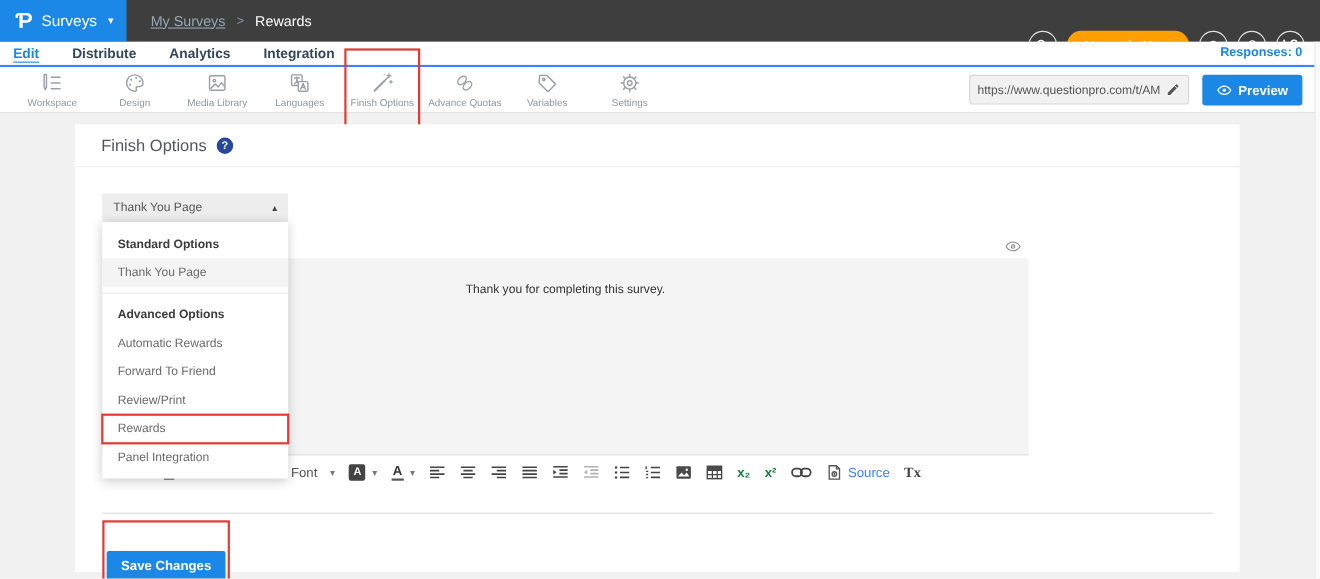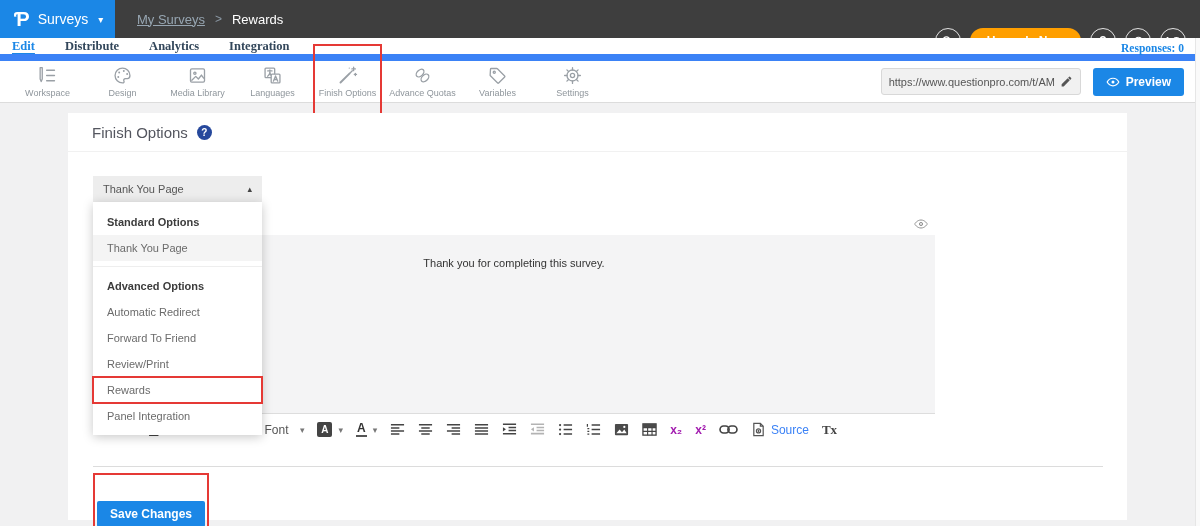--- a/index.html
+++ b/index.html
@@ -21,21 +21,21 @@
   .caret-down { font-size:10px; margin-left:2px; }
   .breadcrumb { display:flex; align-items:center; gap:10px; margin-left:22px; font-size:13px; }
   .crumb-parent { color:#97a6b2; cursor:pointer;text-decoration:underline; }
   .crumb-sep { color:#8b98a4; font-size:12px; }
   .crumb-current { color:#fff; }
   .topbar-right { margin-left:auto; display:flex; align-items:flex-start; gap:9px; padding-right:14px;margin-top:28px; }
   .circle-btn { width:26px; height:26px; border:1.5px solid rgba(255,255,255,.85); border-radius:50%; display:flex; align-items:center; justify-content:center; color:#fff; font-size:12px; font-weight:bold; cursor:pointer; flex:none; }
   .upgrade-btn { background:#ff9f00; color:#fff; font-size:12px; font-weight:bold; border:none; border-radius:14px; padding:6px 17px; cursor:pointer; }
 
   
-  .subnav { position:absolute; left:0; top:38px; width:1200px; height:23px; background:#fff; display:flex; align-items:center; border-bottom:7px solid #3b82f6;font-family:Liberation Serif, serif; }
+  .subnav { position:absolute; left:0; top:38px; width:1200px; height:23px; background:#fff; display:flex; align-items:center; border-bottom:2px solid #3b82f6; }
   .tabs { display:flex; gap:30px; padding-left:12px; }
   .tab { font-size:12.5px; font-weight:bold; color:#33475b; cursor:pointer; }
   .tab.active { color:#1b87e6; text-decoration:underline; text-underline-offset:3px; }
   .responses { position:absolute; right:16px; top:4px; font-size:11.5px; font-weight:bold; color:#1b87e6; cursor:pointer; }
 
   
   .icon-toolbar { position:absolute; left:0; top:61px; width:1200px; height:42px; background:#fff; border-bottom:1px solid #dcdcdc; display:flex; align-items:center; }
   .tool-items { display:flex; margin-left:10px; }
   .tool-item { width:75px; display:flex; flex-direction:column; align-items:center; gap:2px; cursor:pointer; position:relative; padding:20px 0; }
   .tool-item .ticon { width:21px; height:21px; stroke:#9aa0a6; fill:none; stroke-width:1.5; stroke-linecap:round; stroke-linejoin:round; }
@@ -76,21 +76,21 @@
   .eb-italic { font-style:italic; font-family:"Liberation Serif",serif; font-size:14px; }
   .eb-underline { text-decoration:underline; font-size:13px; }
   .eb-dd { color:#555; font-size:12px; gap:6px; }
   .eb-dd .dd-caret { font-size:9px; color:#777; }
   .eb-font { width:66px; justify-content:space-between; margin-left:8px; }
   .eb-size { width:40px; justify-content:space-between; margin-left:6px; }
   .bgcolor-chip { background:#444; color:#fff; font-size:10px; font-weight:bold; width:15px; height:15px; border-radius:2px; display:flex; align-items:center; justify-content:center; }
   .fgcolor-chip { color:#333; font-size:12px; font-weight:bold; border-bottom:2px solid #555; line-height:1.1; padding:0 1px; }
   .eb-ico { width:15px; height:15px; }
   .eb-ico.dim { opacity:.4; }
-  .eb-sub, .eb-sup { font-size:12px; font-weight:bold; color:#a21caf; }
+  .eb-sub, .eb-sup { font-size:12px; font-weight:bold; color:#15803d; }
   .eb-source { gap:5px; color:#3b82f6; font-size:12px;text-align:center; }
   .eb-removefmt { font-family:"Liberation Serif",serif; font-size:13px; font-weight:bold; }
 
   
   .bottom-divider { position:absolute; left:25px; top:353px; width:1010px; border-top:1px solid #dcdcdc; }
   .save-wrap { position:absolute; left:25px; top:360px; border:2px solid #e53935; padding:2px; display:inline-block; }
   .save-btn { background:#1b87e6; color:#fff; border:none; border-radius:2px; font-size:12px; font-weight:bold; padding:6px 13px; cursor:pointer; display:block;margin-top:24px; }
 
   
   .scrollbar-track { position:absolute; right:0; top:38px; width:5px; height:488px; background:#fafafa; border-left:1px solid #e6e6e6; cursor:pointer; }
@@ -248,21 +248,21 @@
   <div class="dd-trigger">
     <span>Thank You Page</span>
     <span class="dd-caret-up">▴</span>
   </div>
 
   <div class="dd-panel">
     <div class="dd-group-header">Standard Options</div>
     <div class="dd-item selected">Thank You Page</div>
     <div class="dd-divider"></div>
     <div class="dd-group-header">Advanced Options</div>
-    <div class="dd-item">Automatic Redirect</div>
+    <div class="dd-item">Automatic Rewards</div>
     <div class="dd-item">Forward To Friend</div>
     <div class="dd-item">Review/Print</div>
     <div class="dd-item red-outline">Rewards</div>
     <div class="dd-item">Panel Integration</div>
   </div>
 
   <div class="editor">
     <div class="editor-topbar">
       <svg class="eye-icon-gray" viewBox="0 0 24 24">
           <path d="M2.5 12s3.4-6 9.5-6 9.5 6 9.5 6-3.4 6-9.5 6-9.5-6-9.5-6z"></path>

